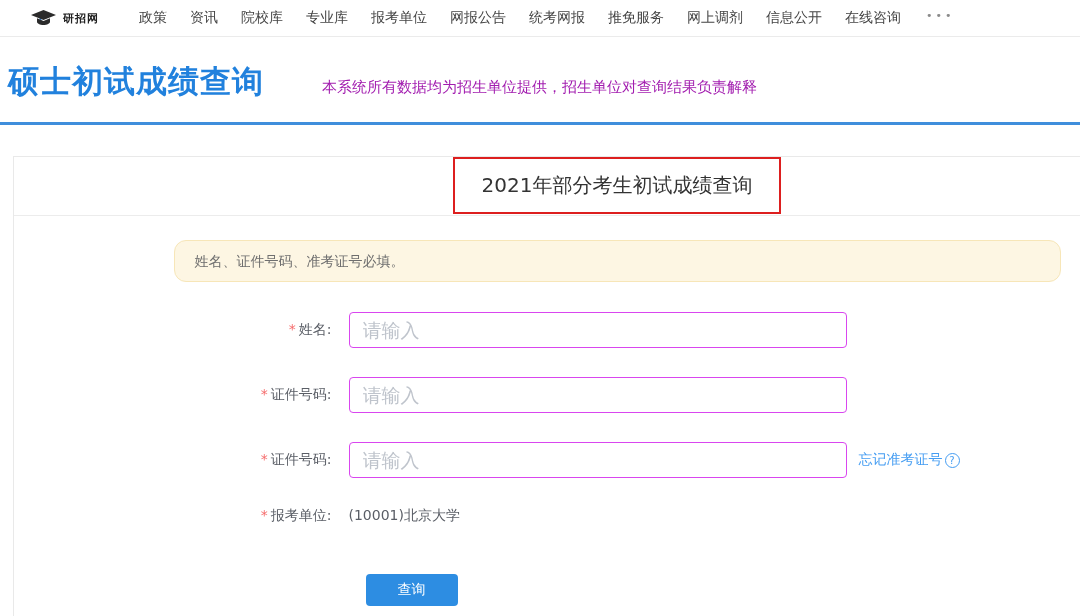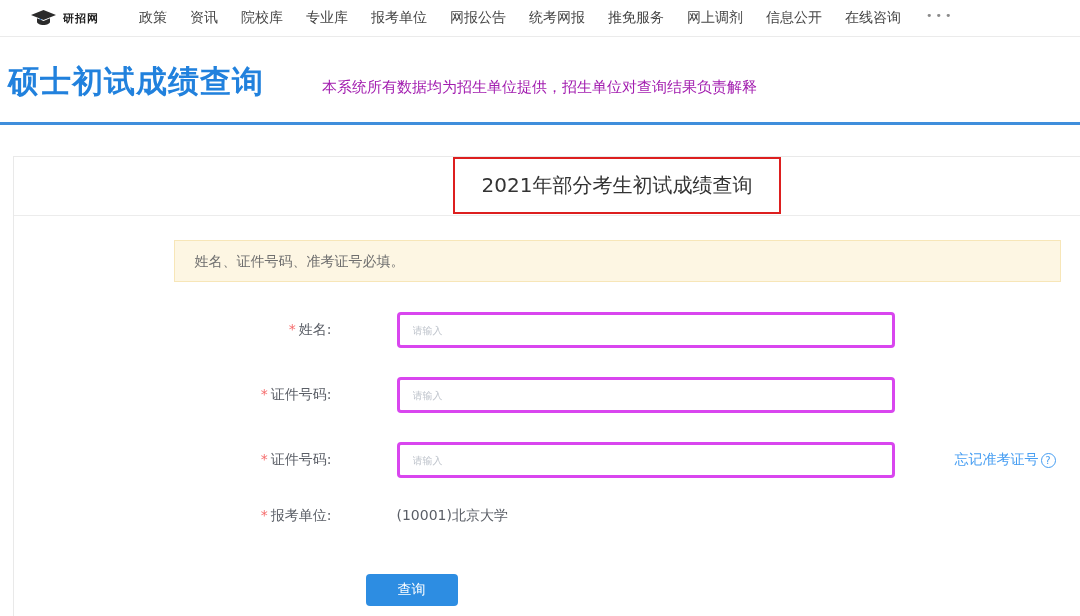--- a/index.html
+++ b/index.html
@@ -85,45 +85,44 @@
   }
 
   .alert {
     width: 887px;
     margin: 24px auto 0 auto;
     height: 42px;
     line-height: 40px;
     padding-left: 20px;
     background: #fdf6e3;
     border: 1px solid #f7e6b8;
-    border-radius: 0;
+    border-radius: 12px;
     font-size: 14px; color: #6e6e6e;
   }
 
   
   .form { width: 887px; margin: 30px auto 0 auto; }
   .form-row {
     display: flex; align-items: center;
     margin-bottom: 29px;
-    gap: 48px;
   }
   .form-label {
     width: 175px;
     text-align: right;
     padding-right: 17px;
     font-size: 14px; color: #5a5e66;
     white-space: nowrap;
   }
   .required-mark { color: #f56c6c; margin-right: 3px; font-size: 14px; }
   .text-input {
     width: 498px; height: 36px;
-    border: 3px solid #d946ef;
+    border: 1px solid #d946ef;
     border-radius: 4px;
     padding: 0 13px;
-    font-size: 10px; color: #333;
+    font-size: 19px; color: #333;
     outline: none;
     font-family: inherit;
   }
   .text-input::placeholder { color: #bfc4cc; }
   .field-link {
     margin-left: 12px;
     font-size: 14px; color: #459df2;
     text-decoration: none;
     display: inline-flex; align-items: center;
     white-space: nowrap;

